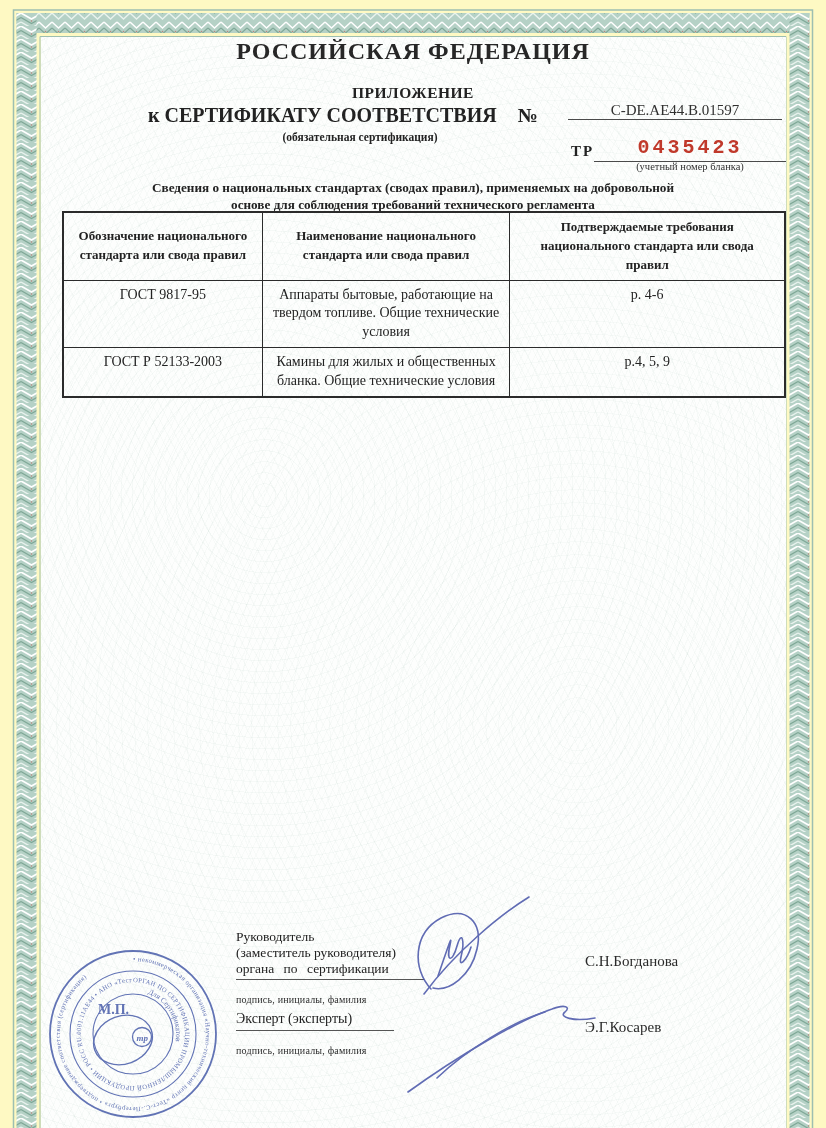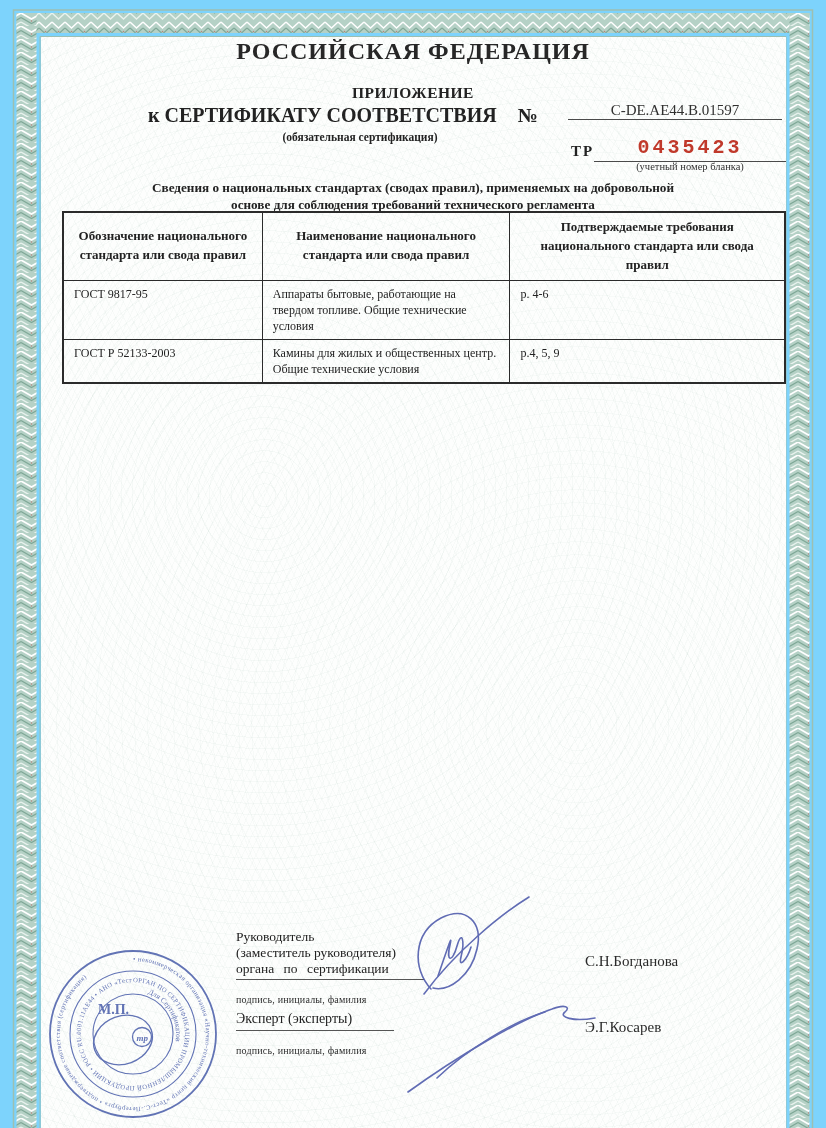--- a/index.html
+++ b/index.html
@@ -1,17 +1,17 @@
 <!DOCTYPE html>
 <html><head>
 <meta charset="utf-8">
 <style>
   html,body{margin:0;padding:0;background:#ffffff;}
   .page{
-    position:relative;width:826px;height:1128px;overflow:hidden;background:#7dd3fc;
+    position:relative;width:826px;height:1128px;overflow:hidden;background:#fef9c3;
     font-family:"Liberation Serif","DejaVu Serif",serif;color:#222;
   }
   .frame-svg{position:absolute;left:0;top:0;}
   .content-texture{
     position:absolute;left:41px;top:37px;width:745px;height:1091px;
     background:
       repeating-radial-gradient(circle at 30% 42%, rgba(150,185,170,0.07) 0 1px, rgba(0,0,0,0) 1px 11px),
       repeating-radial-gradient(circle at 72% 63%, rgba(150,185,170,0.06) 0 1px, rgba(0,0,0,0) 1px 13px),
       repeating-linear-gradient(115deg, rgba(140,175,158,0.05) 0 1px, rgba(0,0,0,0) 1px 6px),
       repeating-linear-gradient(63deg, rgba(140,175,158,0.05) 0 1px, rgba(0,0,0,0) 1px 7px),
@@ -31,21 +31,21 @@
     padding-bottom:2px;font-family:"Liberation Mono","DejaVu Sans Mono",monospace;
     font-weight:bold;font-size:20px;letter-spacing:3px;}
   .blank-caption{left:594px;top:161px;width:192px;font-size:10.5px;color:#333;}
   .intro{left:0;top:179px;width:100%;font-size:13.2px;font-weight:bold;line-height:1.32;}
   table.std{
     position:absolute;left:62px;top:211px;width:724px;border-collapse:collapse;
     border:2px solid #2b2b2b;table-layout:fixed;
   }
   table.std th,table.std td{border:1.5px solid #2b2b2b;padding:5px 10px;vertical-align:top;}
   table.std th{font-size:13px;font-weight:bold;text-align:center;vertical-align:middle;line-height:1.45;}
-  table.std td{font-size:12px;line-height:1.35;text-align:left;margin-top:9px;}
+  table.std td{font-size:14px;line-height:1.35;text-align:center;margin-top:9px;}
   tr.hdr{height:53px;} tr.r1{height:53px;} tr.r2{height:43px;}
   .sig-roles{left:236px;top:929px;width:220px;font-size:13.5px;line-height:1.18;}
   .sig-roles .l3{word-spacing:6px;}
   .uline{height:0;border-top:1px solid #555;}
   .ul-head{left:236px;top:979px;width:188px;}
   .ul-exp{left:236px;top:1030px;width:158px;}
   .sig-caption{font-size:10px;color:#2e2e2e;letter-spacing:0.2px;margin-top:11px;}
   .cap-head{left:236px;top:983px;width:220px;}
   .cap-exp{left:236px;top:1034px;width:220px;}
   .exp-role{left:236px;top:1011px;font-size:14px;}
@@ -118,21 +118,21 @@
       <th>Наименование национального стандарта или свода правил</th>
       <th>Подтверждаемые требования национального стандарта или свода правил</th>
     </tr>
     <tr class="r1">
       <td>ГОСТ 9817-95</td>
       <td>Аппараты бытовые, работающие на твердом топливе. Общие технические условия</td>
       <td>р. 4-6</td>
     </tr>
     <tr class="r2">
       <td>ГОСТ Р 52133-2003</td>
-      <td>Камины для жилых и общественных центр. Общие технические условия</td>
+      <td>Камины для жилых и общественных бланка. Общие технические условия</td>
       <td>р.4, 5, 9</td>
     </tr>
   </tbody>
     </table>
 
   <div class="abs sig-roles">
     <div>Руководитель</div>
     <div>(заместитель руководителя)</div>
     <div class="l3">органа по сертификации</div>
   </div>

